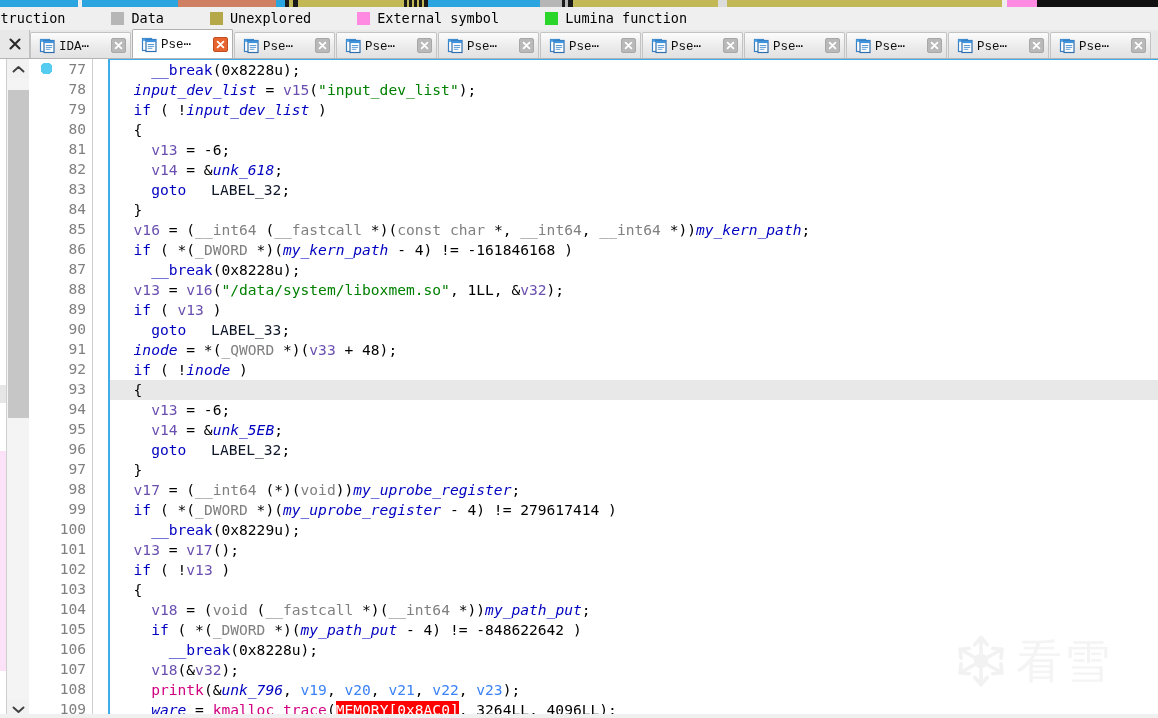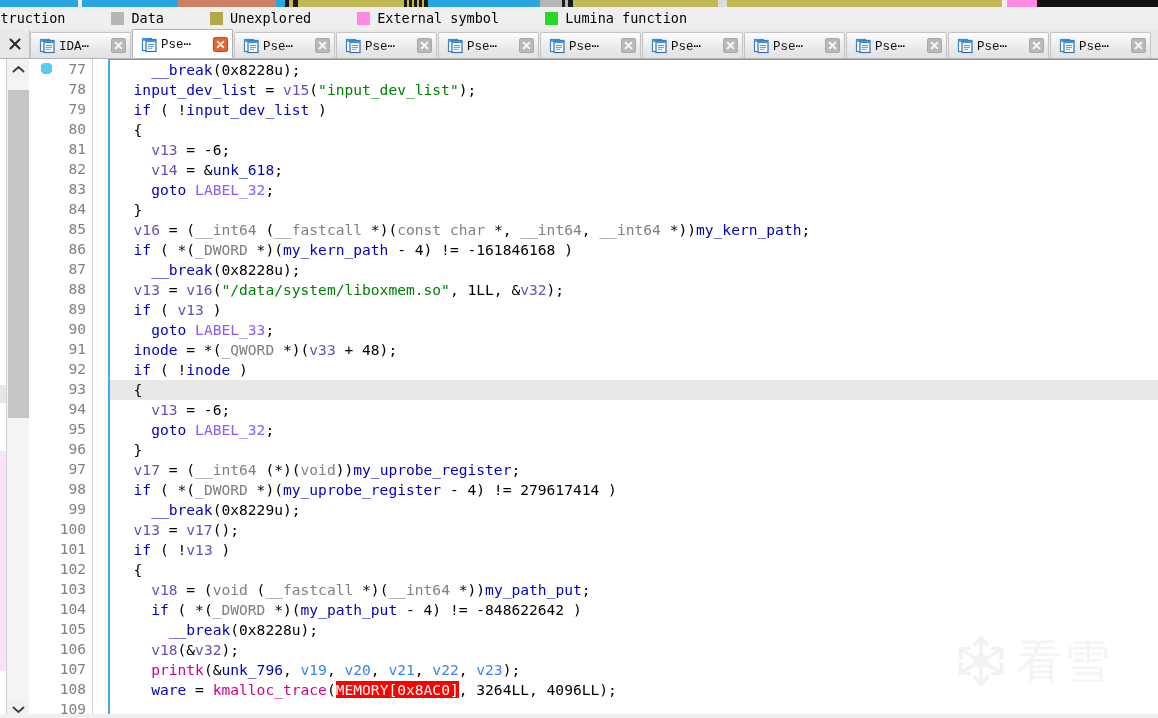--- a/index.html
+++ b/index.html
@@ -217,28 +217,28 @@
 
   .code-row {
     padding-left: 6px;
     color: #000;
   }
   .code-row.hl { background: #e8e8e8; }
 
   
   .t-kw   { color: #0000c0; }   
   .t-var  { color: #6a4fb0; }   
-  .t-name { color: #0000c0; }   
+  .t-name { color: #0000c0; font-style: italic; }   
   .t-type { color: #808080; }   
   .t-str  { color: #008000; }   
   .t-num  { color: #000000; }   
   .t-fn   { color: #d00080; }   
   .t-arg  { color: #3b82f6; }   
   .t-plain{ color: #000000; }
-  .t-lbl  { color: #8b5cf6; }
+  .t-lbl  { color: #0f172a; margin-left: 16px; }
   .sel    { background: #ff0000; color: #ffffff; }
 
   
   #watermark {
     position: absolute;
     right: 6px; bottom: 26px;
     width: 200px; height: 62px;
     opacity: 1;
     pointer-events: none;
     display: flex; align-items: center;
@@ -699,20 +699,21 @@
         <div class="row code-row"><span>  </span><span class="t-var">v16</span><span class="t-plain"> = (</span><span class="t-type">__int64</span><span class="t-plain"> (</span><span class="t-type">__fastcall</span><span class="t-plain"> *)(</span><span class="t-type">const char</span><span class="t-plain"> *, </span><span class="t-type">__int64</span><span class="t-plain">, </span><span class="t-type">__int64</span><span class="t-plain"> *))</span><span class="t-name">my_kern_path</span><span class="t-plain">;</span></div>
         <div class="row code-row"><span>  </span><span class="t-kw">if</span><span class="t-plain"> ( *(</span><span class="t-type">_DWORD</span><span class="t-plain"> *)(</span><span class="t-name">my_kern_path</span><span class="t-plain"> - 4) != -161846168 )</span></div>
         <div class="row code-row"><span>    </span><span class="t-kw">__break</span><span class="t-plain">(</span><span class="t-num">0x8228u</span><span class="t-plain">);</span></div>
         <div class="row code-row"><span>  </span><span class="t-var">v13</span><span class="t-plain"> = </span><span class="t-var">v16</span><span class="t-plain">(</span><span class="t-str">"/data/system/liboxmem.so"</span><span class="t-plain">, 1LL, &amp;</span><span class="t-var">v32</span><span class="t-plain">);</span></div>
         <div class="row code-row"><span>  </span><span class="t-kw">if</span><span class="t-plain"> ( </span><span class="t-var">v13</span><span class="t-plain"> )</span></div>
         <div class="row code-row"><span>    </span><span class="t-kw">goto</span><span class="t-plain"> </span><span class="t-lbl">LABEL_33</span><span class="t-plain">;</span></div>
         <div class="row code-row"><span>  </span><span class="t-name">inode</span><span class="t-plain"> = *(</span><span class="t-type">_QWORD</span><span class="t-plain"> *)(</span><span class="t-var">v33</span><span class="t-plain"> + 48);</span></div>
         <div class="row code-row"><span>  </span><span class="t-kw">if</span><span class="t-plain"> ( !</span><span class="t-name">inode</span><span class="t-plain"> )</span></div>
         <div class="row code-row hl"><span>  </span><span class="t-plain">{</span></div>
         <div class="row code-row"><span>    </span><span class="t-var">v13</span><span class="t-plain"> = -6;</span></div>
+        <div class="row code-row"><span>    </span><span class="t-var">v14</span><span class="t-plain"> = &amp;</span><span class="t-name">unk_5EB</span><span class="t-plain">;</span></div>
         <div class="row code-row"><span>    </span><span class="t-kw">goto</span><span class="t-plain"> </span><span class="t-lbl">LABEL_32</span><span class="t-plain">;</span></div>
         <div class="row code-row"><span>  </span><span class="t-plain">}</span></div>
         <div class="row code-row"><span>  </span><span class="t-var">v17</span><span class="t-plain"> = (</span><span class="t-type">__int64</span><span class="t-plain"> (*)(</span><span class="t-type">void</span><span class="t-plain">))</span><span class="t-name">my_uprobe_register</span><span class="t-plain">;</span></div>
         <div class="row code-row"><span>  </span><span class="t-kw">if</span><span class="t-plain"> ( *(</span><span class="t-type">_DWORD</span><span class="t-plain"> *)(</span><span class="t-name">my_uprobe_register</span><span class="t-plain"> - 4) != 279617414 )</span></div>
         <div class="row code-row"><span>    </span><span class="t-kw">__break</span><span class="t-plain">(</span><span class="t-num">0x8229u</span><span class="t-plain">);</span></div>
         <div class="row code-row"><span>  </span><span class="t-var">v13</span><span class="t-plain"> = </span><span class="t-var">v17</span><span class="t-plain">();</span></div>
         <div class="row code-row"><span>  </span><span class="t-kw">if</span><span class="t-plain"> ( !</span><span class="t-var">v13</span><span class="t-plain"> )</span></div>
         <div class="row code-row"><span>  </span><span class="t-plain">{</span></div>
         <div class="row code-row"><span>    </span><span class="t-var">v18</span><span class="t-plain"> = (</span><span class="t-type">void</span><span class="t-plain"> (</span><span class="t-type">__fastcall</span><span class="t-plain"> *)(</span><span class="t-type">__int64</span><span class="t-plain"> *))</span><span class="t-name">my_path_put</span><span class="t-plain">;</span></div>
         <div class="row code-row"><span>    </span><span class="t-kw">if</span><span class="t-plain"> ( *(</span><span class="t-type">_DWORD</span><span class="t-plain"> *)(</span><span class="t-name">my_path_put</span><span class="t-plain"> - 4) != -848622642 )</span></div>

